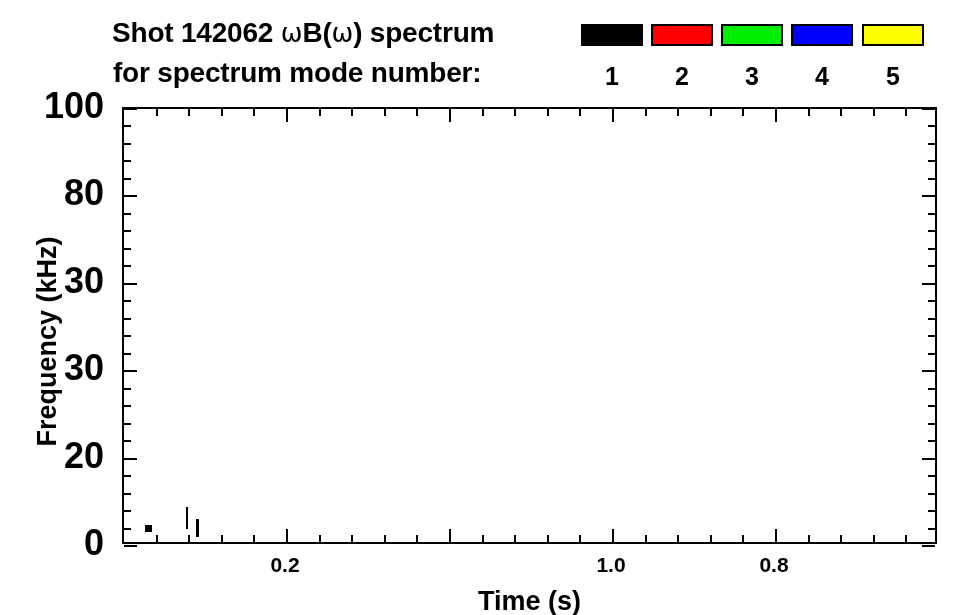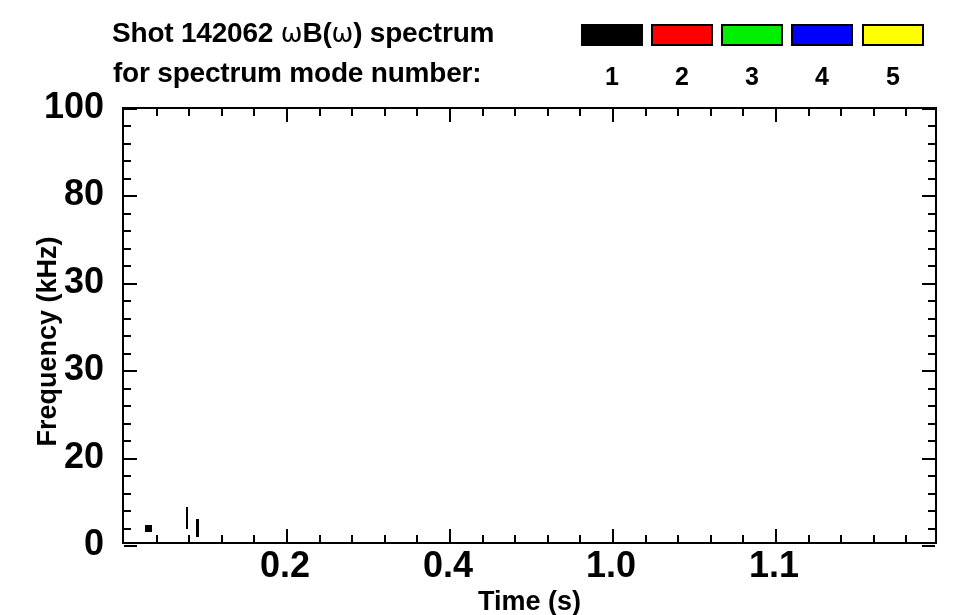--- a/index.html
+++ b/index.html
@@ -135,21 +135,21 @@
     top: 540px;
     width: 815px;
     height: 34px;
   }
   .xlabel-val {
     position: absolute;
     top: 0;
     width: 80px;
     margin-left: -40px;
     text-align: center;
-    font-size: 36px;
+    font-size: 21px;
     font-weight: bold;
     line-height: 30px;
     white-space: nowrap;
   }
 
   
   #y-axis-title {
     position: absolute;
     left: -163px;
     top: 316px;
@@ -312,21 +312,20 @@
       <div class="ylabel-val" style="top: 422px; right: 9px;">0</div>
       <div class="ylabel-val" style="top: 335px; right: 9px; margin-left: 24px;">20</div>
       <div class="ylabel-val" style="top: 247px; right: 9px;">30</div>
       <div class="ylabel-val" style="top: 160px; right: 9px;">30</div>
       <div class="ylabel-val" style="top: 72px; right: 9px;">80</div>
       <div class="ylabel-val" style="top: -15px; right: 9px;">100</div>
     </div>
 
   <div id="x-tick-labels">
       <div class="xlabel-val" style="left: 163px;">0.2</div>
-      <div class="xlabel-val" style="left: 326px;">0.4</div>
       <div class="xlabel-val" style="left: 489px;">1.0</div>
-      <div class="xlabel-val" style="left: 652px;">1.1</div>
+      <div class="xlabel-val" style="left: 652px;">0.8</div>
     </div>
 
   <div id="y-axis-title">Frequency (kHz)</div>
   <div id="x-axis-title">Time (s)</div>
 
 </div>
 
 </body></html>

